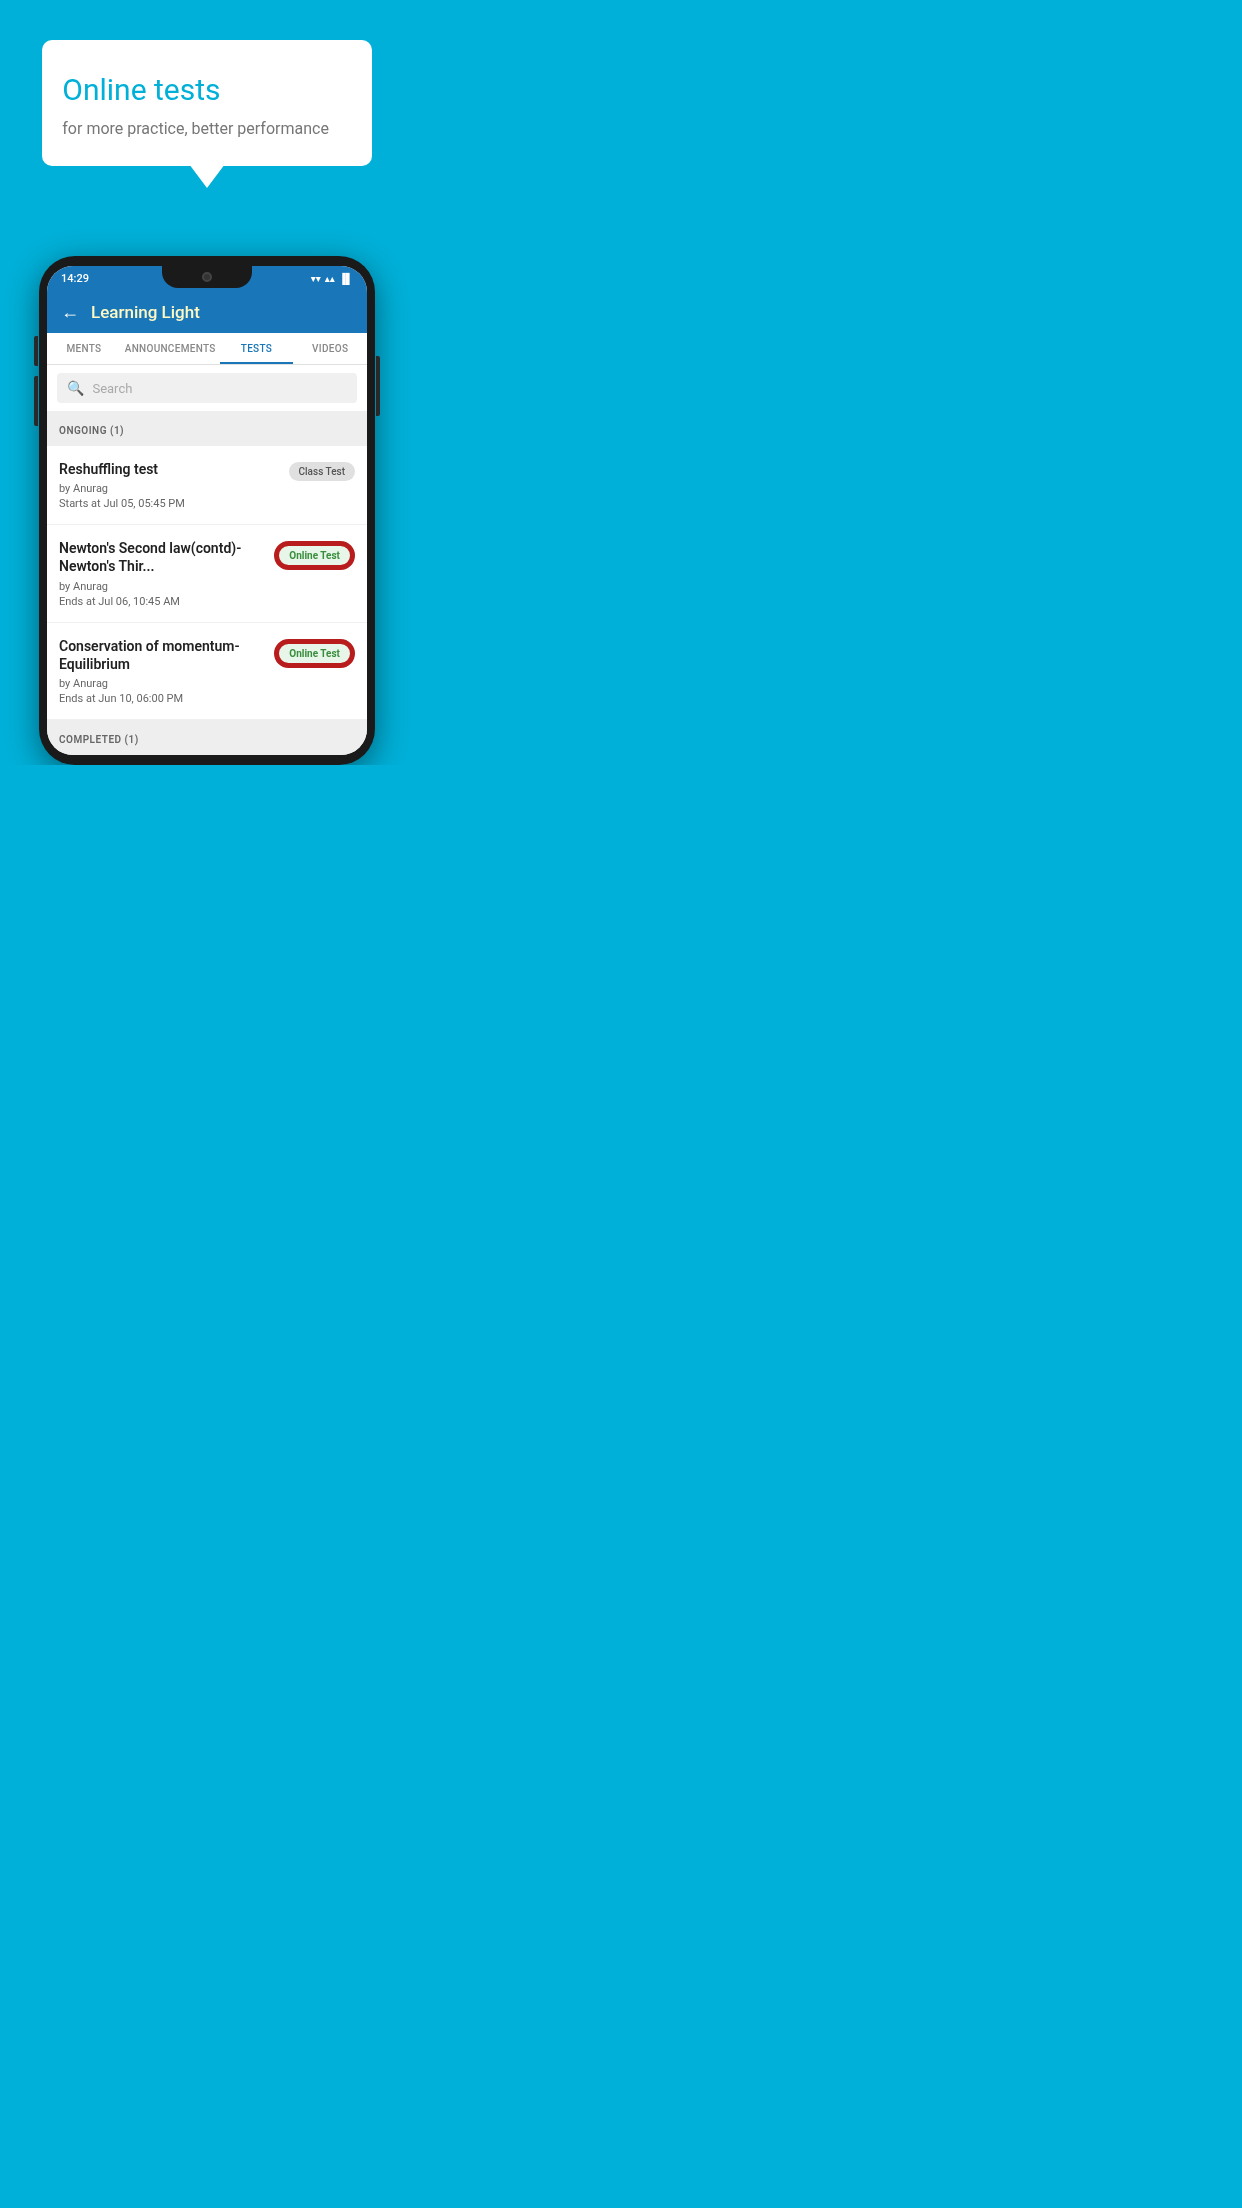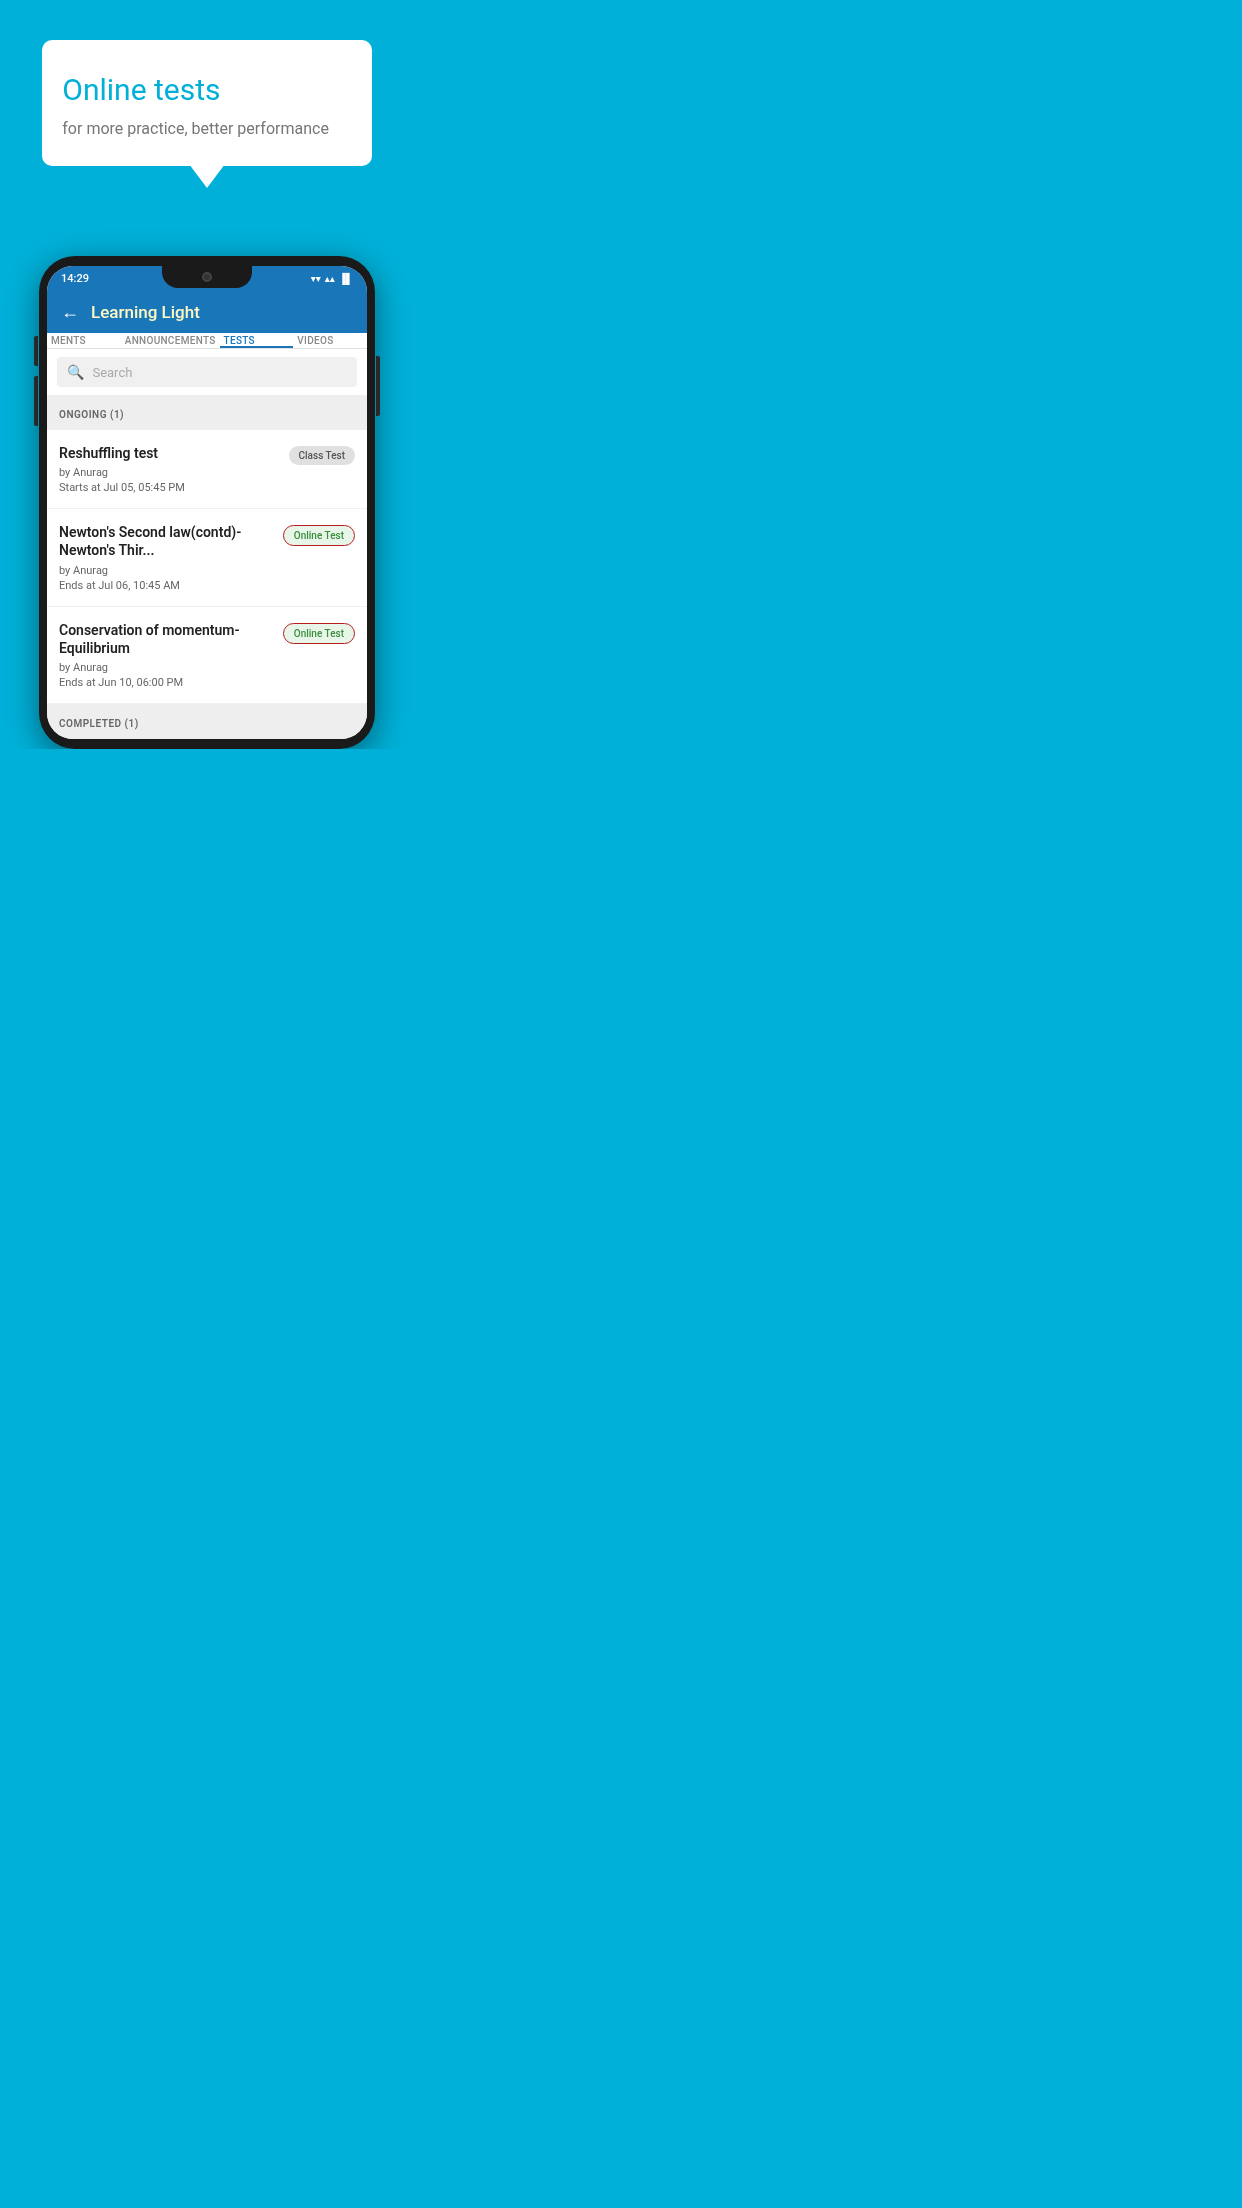--- a/index.html
+++ b/index.html
@@ -187,22 +187,22 @@
 
     
     .tabs-bar {
       background: white;
       display: flex;
       border-bottom: 1px solid #e0e0e0;
     }
 
     .tab-item {
       flex: 1;
-      text-align: left;
-      padding: 2px 4px;
+      text-align: center;
+      padding: 10px 4px;
       font-size: 10px;
       font-weight: 500;
       color: #888;
       cursor: pointer;
       position: relative;
       letter-spacing: 0.3px;
     }
 
     .tab-item.active {
       color: #1976B8;
@@ -305,21 +305,22 @@
     }
 
     .badge-class {
       background: #e0e0e0;
       color: #555;
     }
 
     .badge-online {
       background: #e8f5e9;
       color: #388e3c;
-      border: 1px solid #b91c1c;
+      border: 5px solid #b91c1c;
+      font-weight: bold;
     }
 
     
     .completed-section {
       background: #eeeeee;
       padding: 8px 12px;
     }
 
     .completed-label {
       color: #666;

